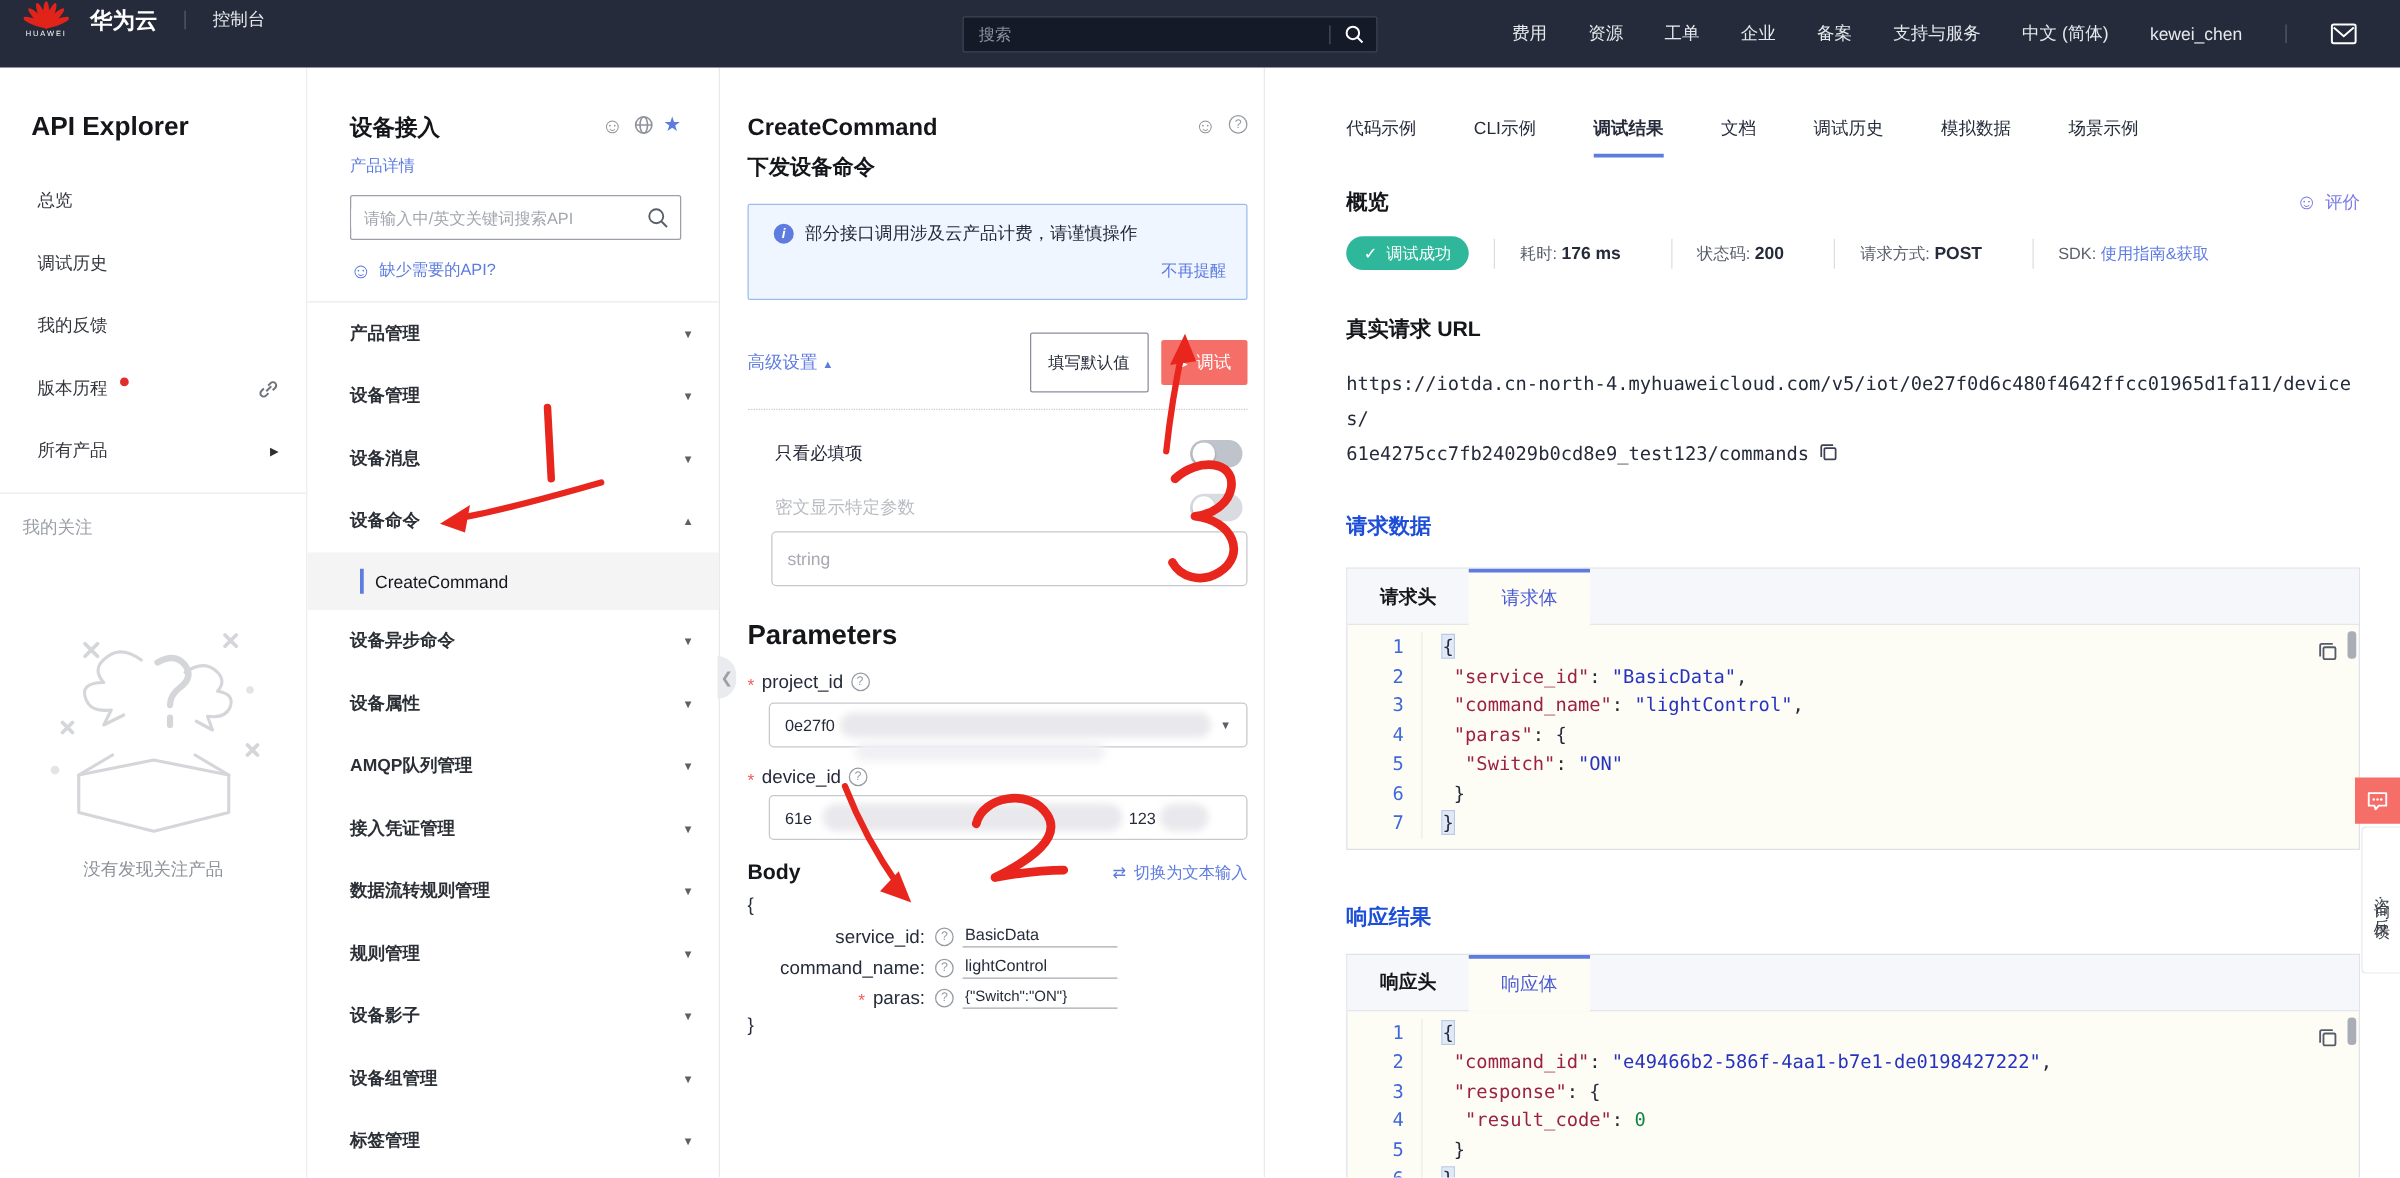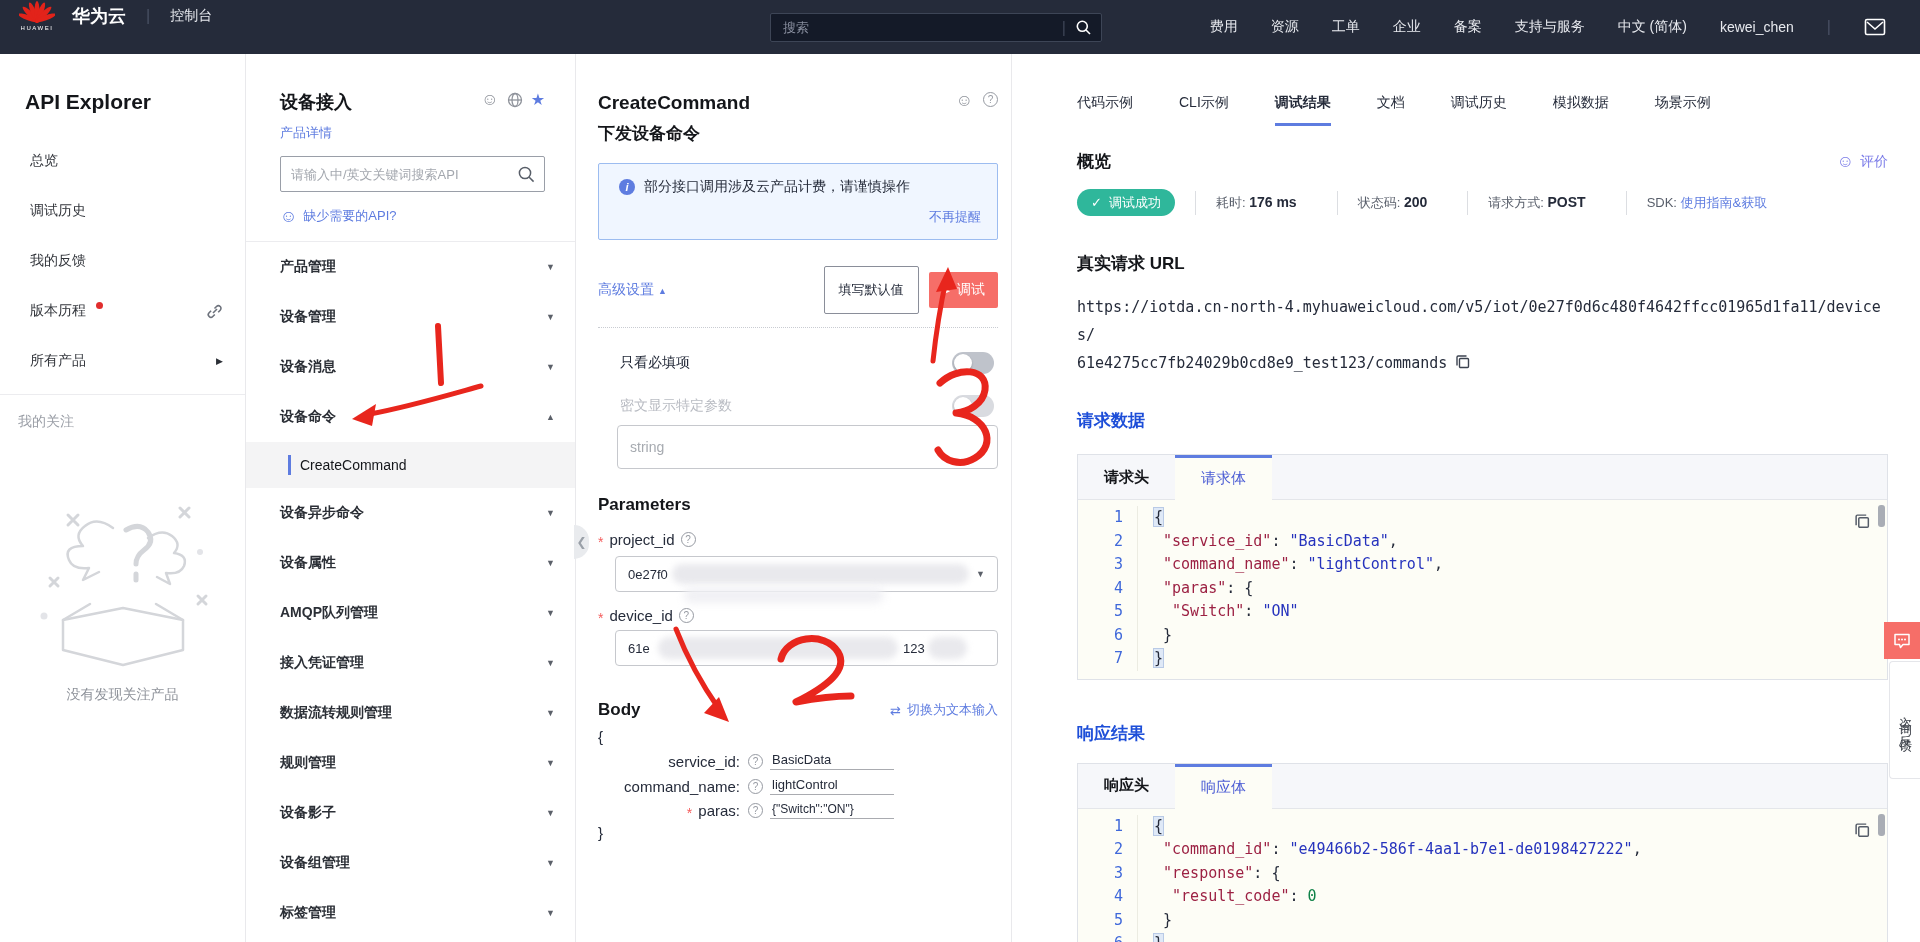--- a/index.html
+++ b/index.html
@@ -82,30 +82,30 @@
   .dotted { border-top:1px dotted #c9ccd2; margin-top:13px; }
   .tg-row { display:flex; align-items:center; margin-top:24px; padding-left:22px; }
   .tg-row.second { margin-top:21px; }
   .tg-label { flex:1; font-size:14px; color:#252b3a; }
   .tg-label.dis { color:#b9bcc3; }
   .toggle { width:42px; height:22px; border-radius:12px; background:#bfc3cb; position:relative; cursor:pointer; flex:none; margin-right:4px; }
   .toggle.dim { background:#d9dbe0; }
   .toggle::after { content:''; position:absolute; left:2px; top:2px; width:18px; height:18px; border-radius:50%; background:#fff; box-shadow:0 1px 2px rgba(0,0,0,.25); }
   .inp { border:1px solid #c6c8cd; border-radius:4px; height:44px; display:flex; align-items:center; padding:0 12px; font-size:14px; position:relative; }
   .inp.ghost { margin-top:8px; margin-left:19px; color:#a6aab0; }
-  .params-title { font-size:17px; font-weight:bold; color:#14161a; margin-top:26px; }
+  .params-title { font-size:22px; font-weight:bold; color:#14161a; margin-top:26px; }
   .field-label { margin-top:16px; display:flex; align-items:center; gap:6px; font-size:15px; color:#252b3a; }
   .req { color:#f45c5c; font-size:14px; position:relative; top:2px; }
   .qmark { width:15px; height:15px; border:1px solid #969aa2; border-radius:50%; color:#969aa2; font-size:10px; display:inline-flex; align-items:center; justify-content:center; cursor:pointer; flex:none; }
   .inp.value { margin-top:8px; margin-left:17px; height:36px; font-size:13px; color:#252b3a; }
   .inp.value.second { margin-top:6px; }
   .blurpill { position:absolute; background:#e9e9ed; border-radius:12px; filter:blur(3px); }
   .dd-caret { position:absolute; right:12px; font-size:9px; color:#5b6069; }
   .smudge { position:absolute; background:#f0f0f4; border-radius:10px; filter:blur(4px); }
-  .body-row { margin-top:34px; display:flex; align-items:center; }
+  .body-row { margin-top:16px; display:flex; align-items:center; }
   .body-title { font-size:17px; font-weight:bold; color:#14161a; flex:1; }
   .switch-link { color:#5e7ce0; font-size:13px; display:flex; align-items:center; gap:6px; cursor:pointer; }
   .brace { font-size:15px; color:#252b3a; margin-top:8px; }
   .brace.close { margin-top:5px; }
   .jf-row { display:flex; align-items:center; margin-top:7px; }
   .jf-label { width:142px; text-align:right; font-size:15px; color:#252b3a; }
   .jf-label .req { margin-right:2px; }
   .jf-row .qmark { margin:0 7px 0 8px; }
   .uinput { display:inline-block; width:124px; border-bottom:1px solid #a9abb0; font-size:13px; color:#252b3a; padding:0 2px 2px; white-space:nowrap; cursor:text; }
   .collapse-handle { position:absolute; left:-2px; top:433px; width:15px; height:34px; background:#e9ebee; border-radius:0 17px 17px 0; color:#9aa0a8; font-size:12px; display:flex; align-items:center; justify-content:center; cursor:pointer; }

